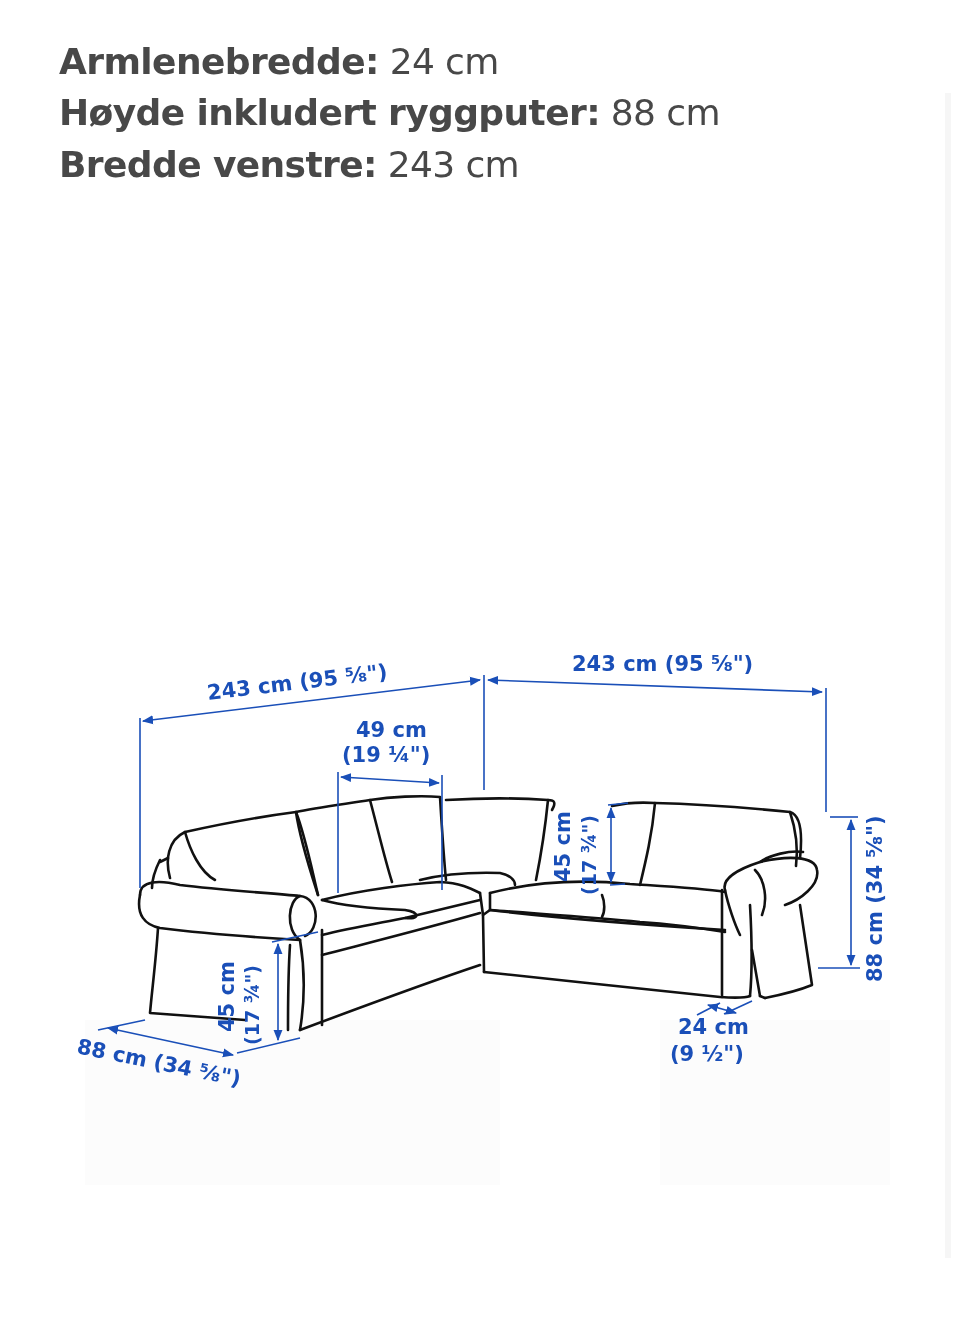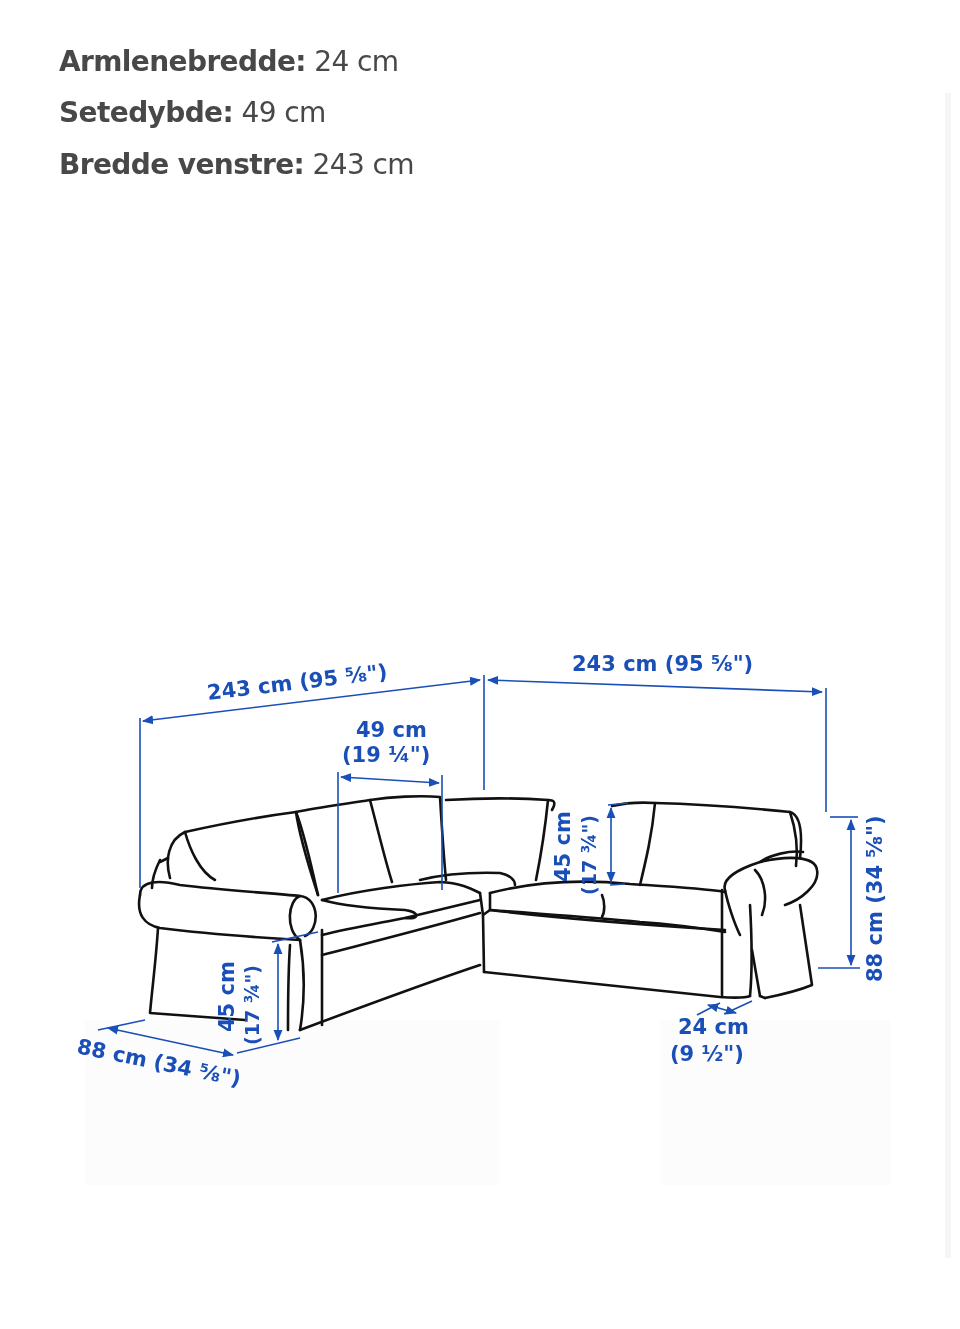--- a/index.html
+++ b/index.html
@@ -1,35 +1,35 @@
 <!DOCTYPE html>
 <html><head>
 <meta charset="utf-8">
 <style>
   html, body { margin: 0; padding: 0; background: #ffffff; }
   body { width: 960px; height: 1329px; position: relative; overflow: hidden; font-family: "DejaVu Sans", "Liberation Sans", sans-serif; }
   .specs { position: absolute; left: 59px; top: 36px; margin: 0; padding: 0; list-style: none; }
-  .spec { font-size: 28px; line-height: 51.4px; color: #484848; letter-spacing: -0.6px; white-space: nowrap; }
+  .spec { font-size: 36px; line-height: 51.4px; color: #484848; letter-spacing: -0.6px; white-space: nowrap; }
   .spec .k { font-weight: bold; color: #484848; }
   .spec .v { font-weight: normal; color: #484848; }
   .edge-strip { position: absolute; left: 945px; top: 93px; width: 6px; height: 1165px; background: #f6f6f6; }
   .bg-panel { position: absolute; background: #fcfcfc; }
   .diagram { position: absolute; left: 0; top: 600px; width: 960px; height: 520px; }
   .dim-text { font-family: "DejaVu Sans", "Liberation Sans", sans-serif; font-weight: bold; fill: #1a4fb8; }
 </style>
 </head>
 <body>
 
 <div class="edge-strip"></div>
 <div class="bg-panel" style="left:85px; top:1020px; width:415px; height:165px;"></div>
 <div class="bg-panel" style="left:660px; top:1020px; width:230px; height:165px;"></div>
 
 <ul class="specs">
   <li class="spec"><span class="k">Armlenebredde:</span> <span class="v">24 cm</span></li>
-  <li class="spec"><span class="k">Setedybde:</span> <span class="v">49 cm</span></li>
+  <li class="spec"><span class="k">Høyde inkludert ryggputer:</span> <span class="v">88 cm</span></li>
   <li class="spec"><span class="k">Bredde venstre:</span> <span class="v">243 cm</span></li>
 </ul>
 
 <svg class="diagram" viewBox="0 600 960 520" width="960" height="520" xmlns="http://www.w3.org/2000/svg">
   <defs>
     <marker id="arr" viewBox="0 0 10 10" refX="9" refY="5" markerWidth="7" markerHeight="7" orient="auto-start-reverse">
       <path d="M0,1 L10,5 L0,9 z" fill="#1a4fb8"></path>
     </marker>
   </defs>
 

